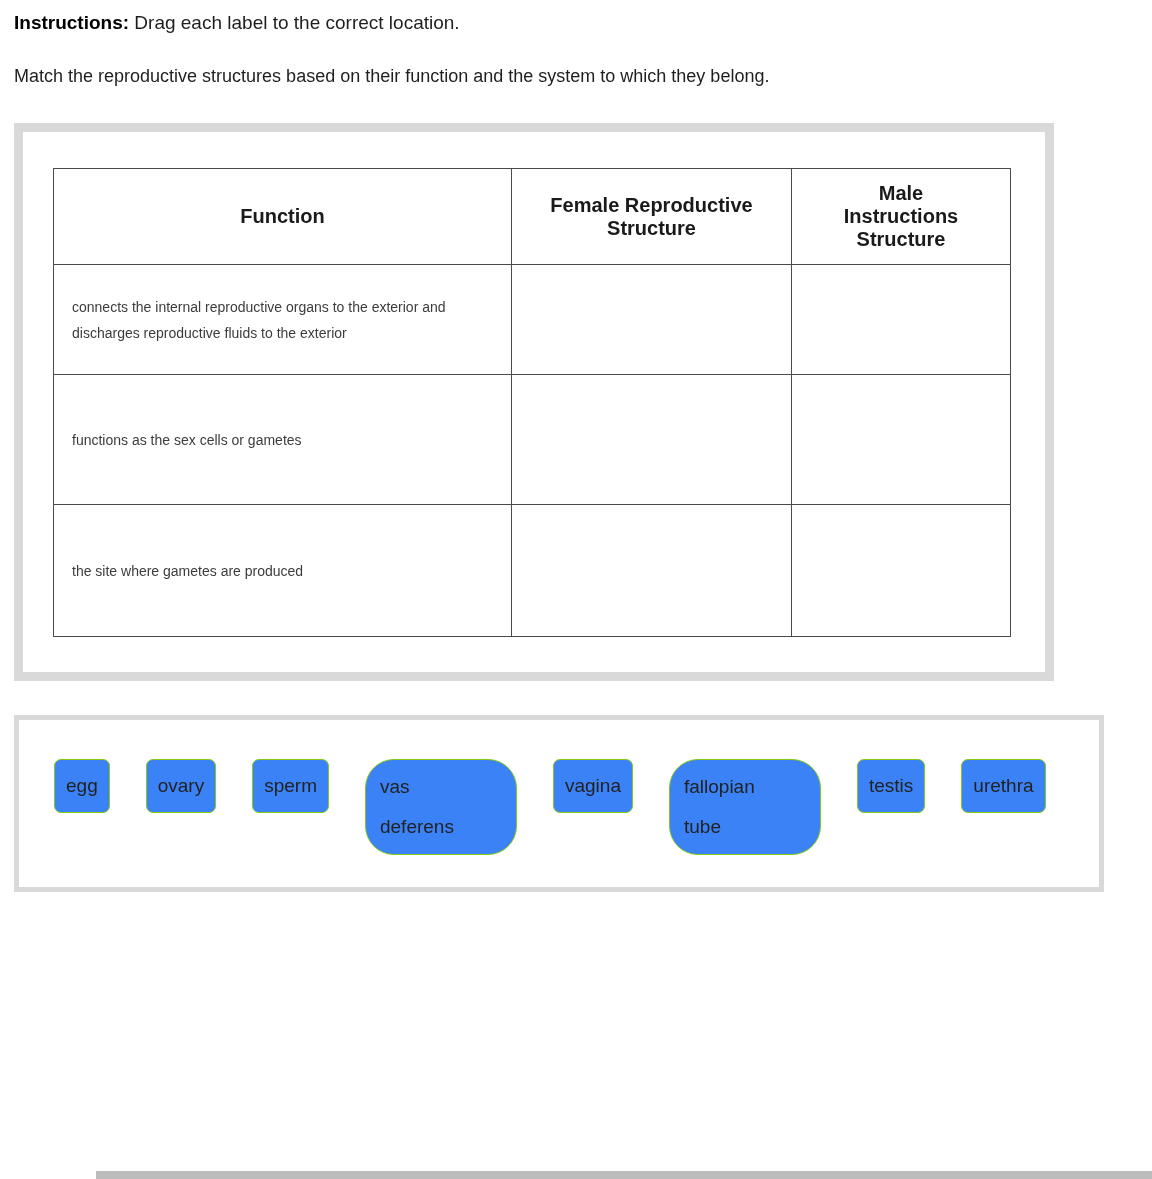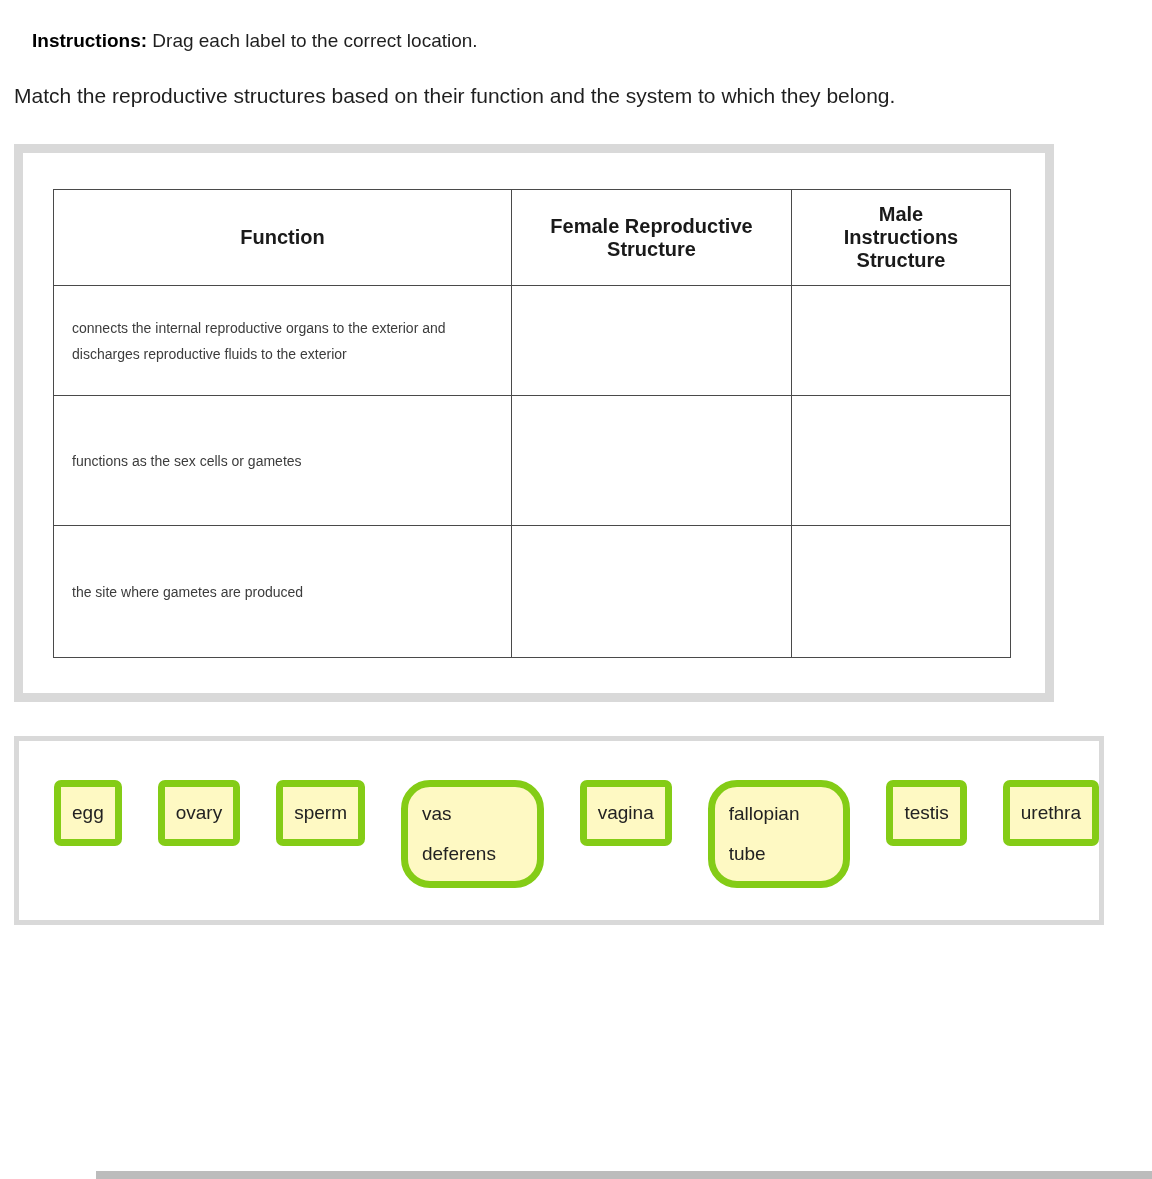--- a/index.html
+++ b/index.html
@@ -10,29 +10,29 @@
   }
   body {
     width: 1152px; height: 1179px;
     position: relative;
     overflow: hidden;
     color: #222;
   }
   .page { padding: 12px 0 0 14px; }
 
   .instructions {
-    margin: 18px;
+    margin: 0;
     font-size: 19px;
     color: #1f1f1f;
   }
   .instructions b { font-weight: bold; color: #000; }
 
   .prompt {
     margin: 32px 0 0 0;
-    font-size: 21px;
+    font-size: 18px;
     color: #1f1f1f;
   }
 
   
   .table-panel {
     margin-top: 36px;
     width: 1040px;
     border: 9px solid #d9d9d9;
     background: #fff;
     padding: 36px 0 35px 30px;
@@ -79,23 +79,23 @@
     margin-top: 34px;
     width: 1090px;
     border: 5px solid #d9d9d9;
     background: #fff;
     padding: 39px 0 32px 35px;
     display: flex;
     align-items: flex-start;
     gap: 36px;
   }
   .chip {
-    border: 7px solid #84cc16;
+    border: 1px solid #84cc16;
     border-radius: 7px;
-    background: #fef9c3;
+    background: #3b82f6;
     font-size: 19px;
     line-height: 26px;
     color: #222;
     padding: 13px 11px;
     white-space: pre-line;
     cursor: grab;
   }
   .chip.wide {
     width: 152px;
     min-height: 94px;

